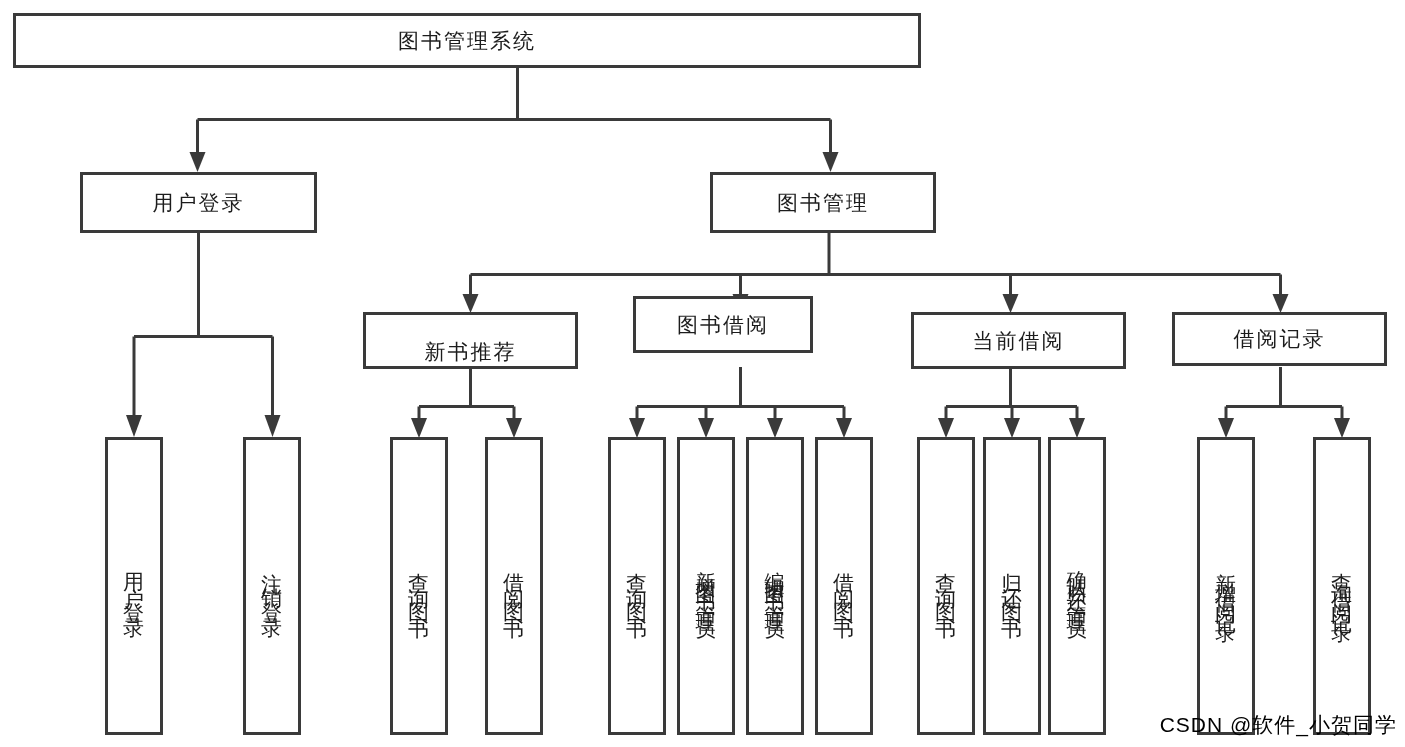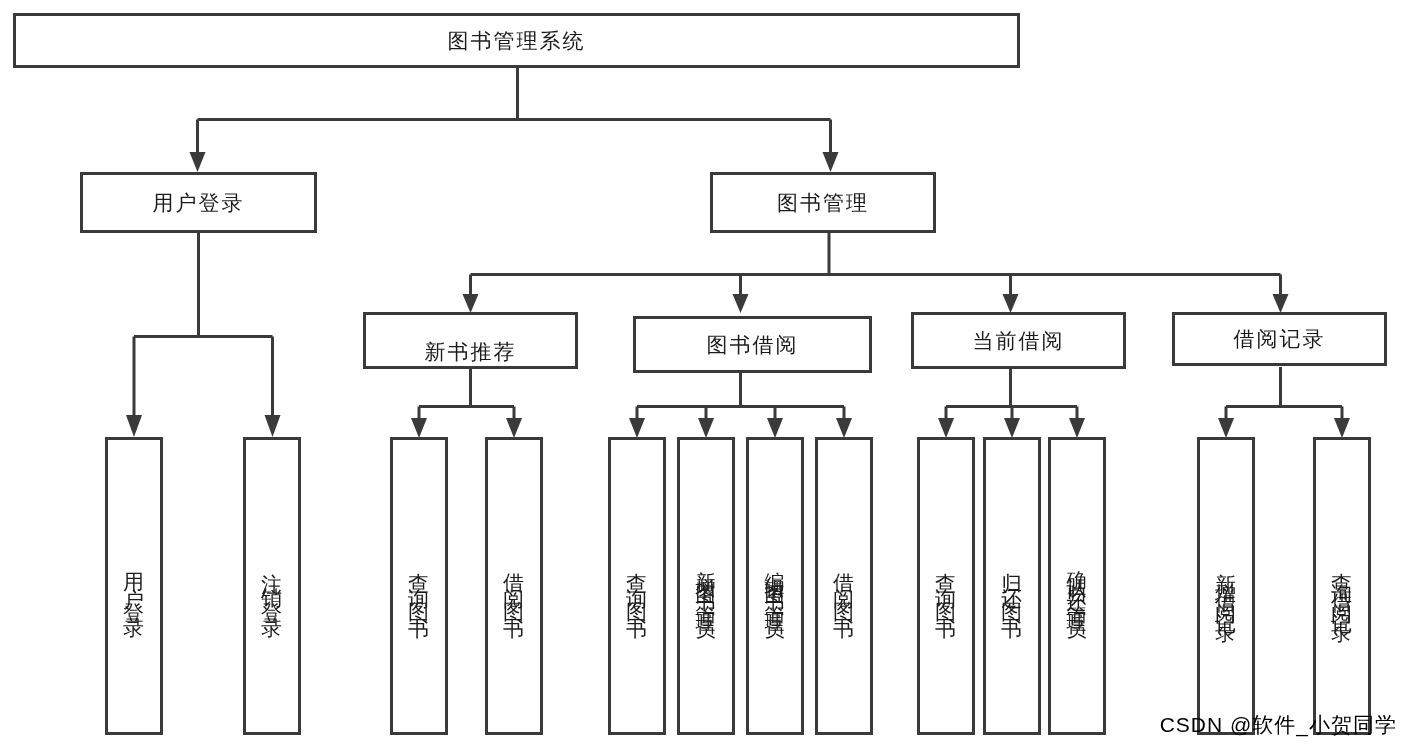--- a/index.html
+++ b/index.html
@@ -124,35 +124,35 @@
     <g>
       <line x1="1280.5" y1="367" x2="1280.5" y2="406.5"></line>
       <line x1="1226" y1="406.5" x2="1342" y2="406.5"></line>
       <line x1="1226" y1="406.5" x2="1226" y2="420"></line>
       <polygon points="1218,418 1234,418 1226,438" stroke="none"></polygon>
       <line x1="1342" y1="406.5" x2="1342" y2="420"></line>
       <polygon points="1334,418 1350,418 1342,438" stroke="none"></polygon>
     </g>
   </svg>
 
-  <div class="box h-box" style="left:13px;top:13px;width:1007px;height:55px;">
+  <div class="box h-box" style="left:13px;top:13px;width:908px;height:55px;">
     <span>图书管理系统</span>
   </div>
 
   <div class="box h-box" style="left:80px;top:172px;width:237px;height:61px;">
     <span>用户登录</span>
   </div>
   <div class="box h-box" style="left:710px;top:172px;width:226px;height:61px;">
     <span>图书管理</span>
   </div>
 
   <div class="box h-box" style="left:363px;top:312px;width:215px;height:57px;align-items:flex-end;">
     <span>新书推荐</span>
   </div>
-  <div class="box h-box" style="left:633px;top:316px;width:239px;height:57px;">
+  <div class="box h-box" style="left:633px;top:296px;width:180px;height:57px;">
     <span>图书借阅</span>
   </div>
   <div class="box h-box" style="left:903px;top:312px;width:215px;height:57px;margin-left:8px;">
     <span>当前借阅</span>
   </div>
   <div class="box h-box" style="left:1172px;top:312px;width:215px;height:54px;">
     <span>借阅记录</span>
   </div>
 
   <div class="box v-box" style="left:105px;top:437px;width:58px;height:298px;">

